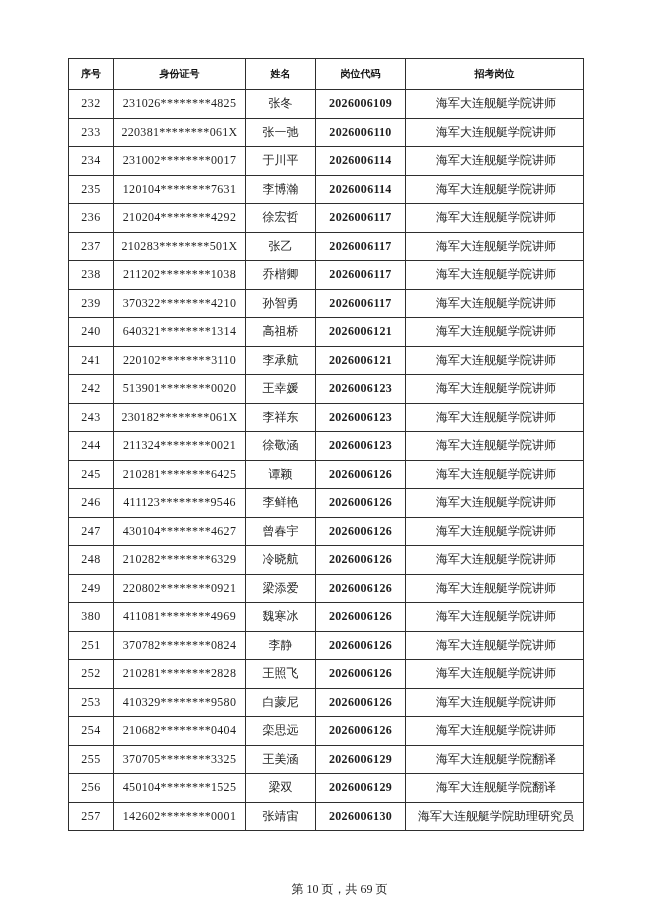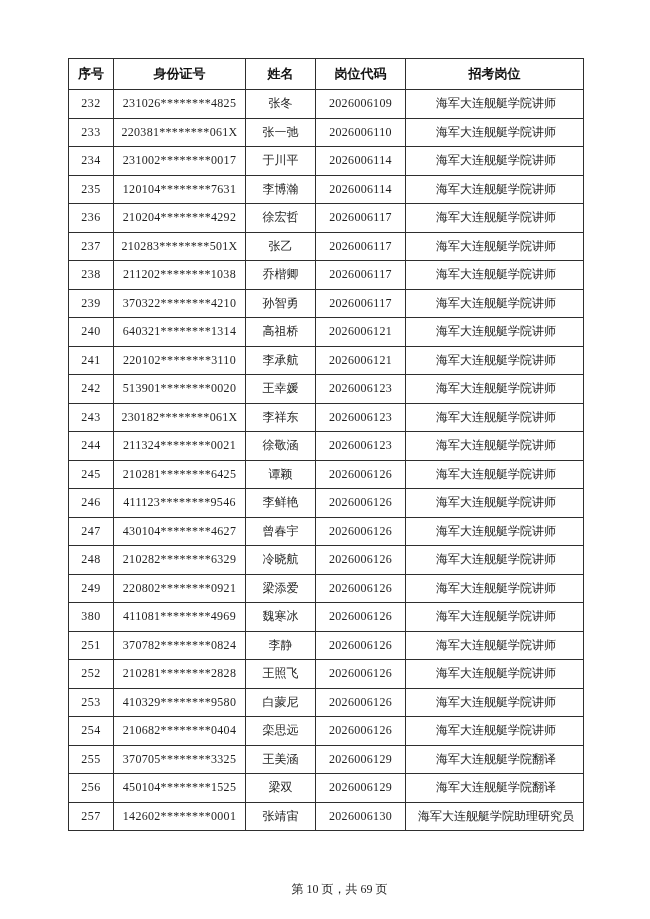--- a/index.html
+++ b/index.html
@@ -32,31 +32,31 @@
     border: 1px solid #2e2e2e;
     text-align: center;
     vertical-align: middle;
     overflow: hidden;
     white-space: nowrap;
   }
   table.roster th {
     height: 31px;
     font-family: "Liberation Sans", "DejaVu Sans", sans-serif;
     font-weight: bold;
-    font-size: 13px;
+    font-size: 10px;
     color: #111111;
   }
   table.roster td {
     height: 28.5px;
     font-size: 12px;
     color: #1f1f1f;
   }
   td.col-serial { letter-spacing: 0.5px; margin-top: 41px; }
   td.col-idnum { letter-spacing: 0.3px; }
-  td.col-code { letter-spacing: 0.3px; }
+  td.col-code { letter-spacing: 0.3px; font-weight: bold; }
   td.col-title {
     text-align: left;
     padding-left: 3px;
     font-size: 12px;
   }
   .footer {
     position: absolute;
     left: 0;
     top: 881px;
     width: 650px;

